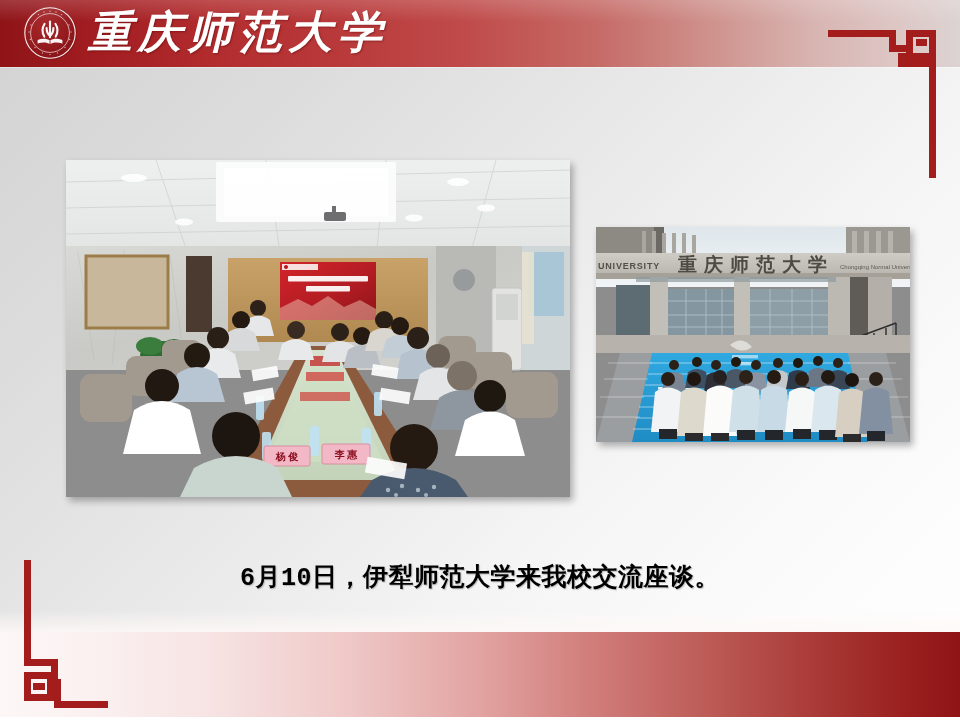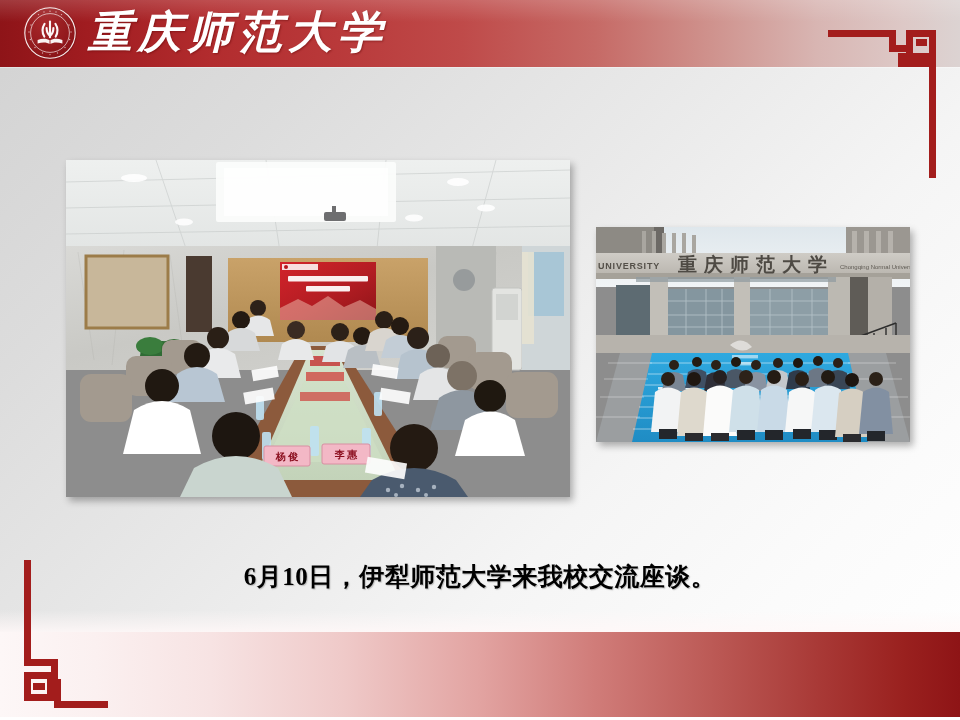--- a/index.html
+++ b/index.html
@@ -111,21 +111,21 @@
   }
   .photo svg { display:block; width:100%; height:100%; }
 
   
   .caption {
     position: absolute;
     left: 0;
     top: 560px;
     width: 960px;
     text-align: center;
-    font-family: Liberation Serif, serif;
+    font-family: Liberation Mono, monospace;
     font-weight: bold;
     font-size: 25px;
     color: #000000;
     letter-spacing: 0.5px;
     text-shadow: 1px 1px 1px rgba(170,170,170,0.75);
   }
 
   
   .bottom-band {
     position: absolute;

